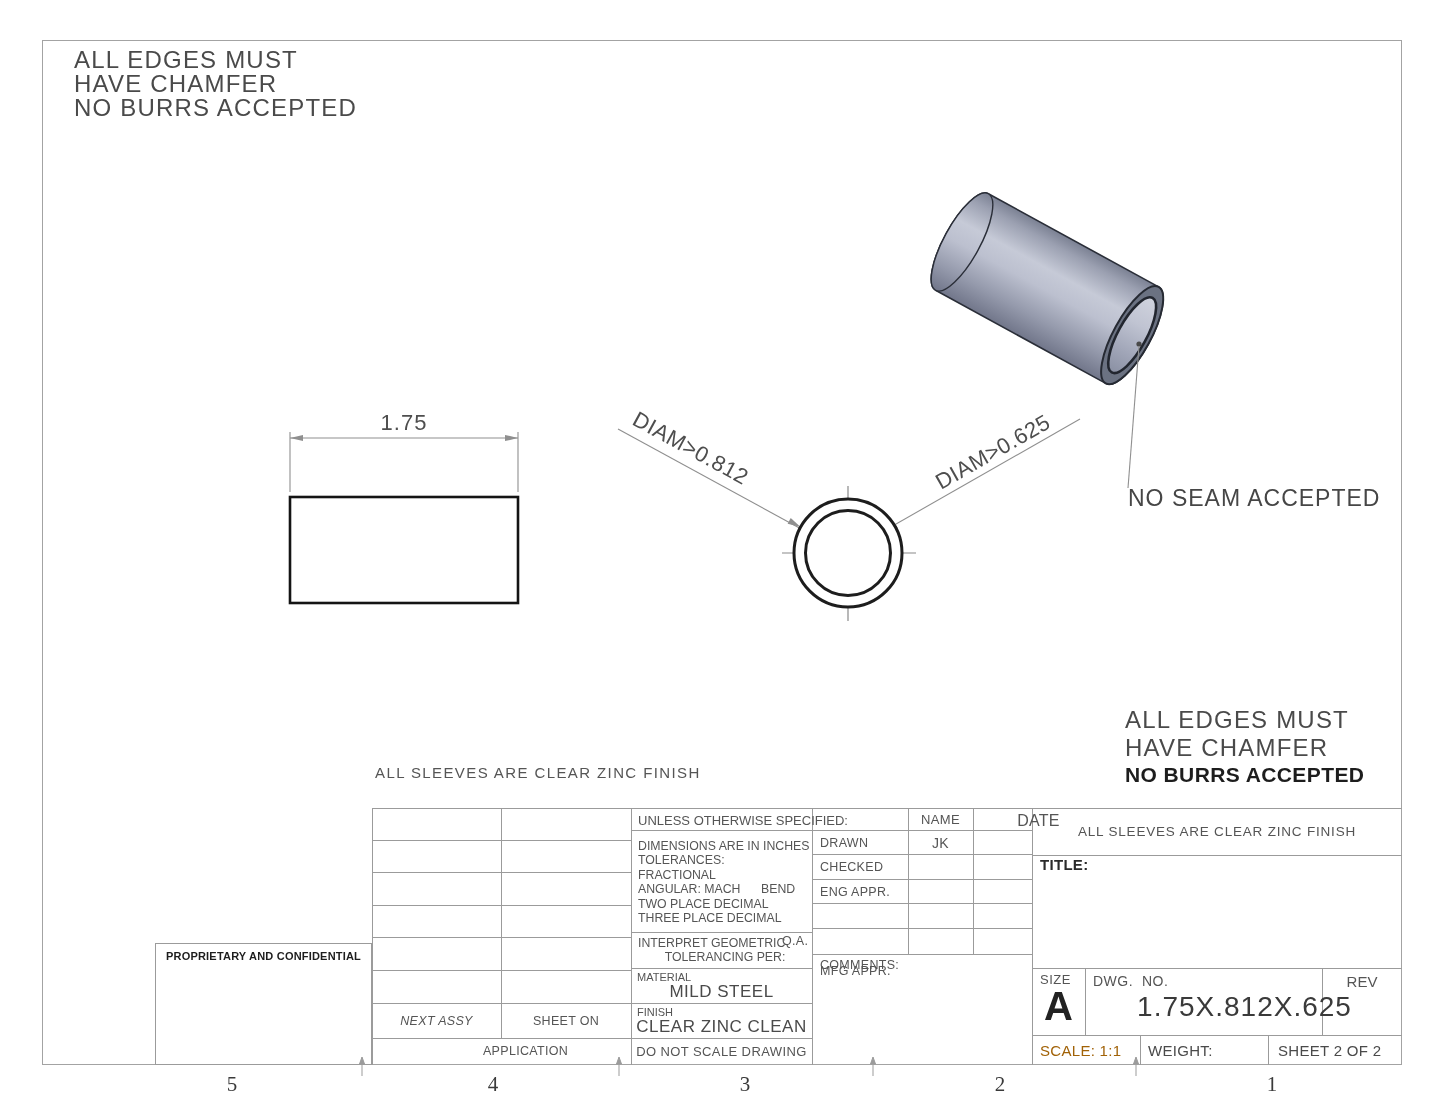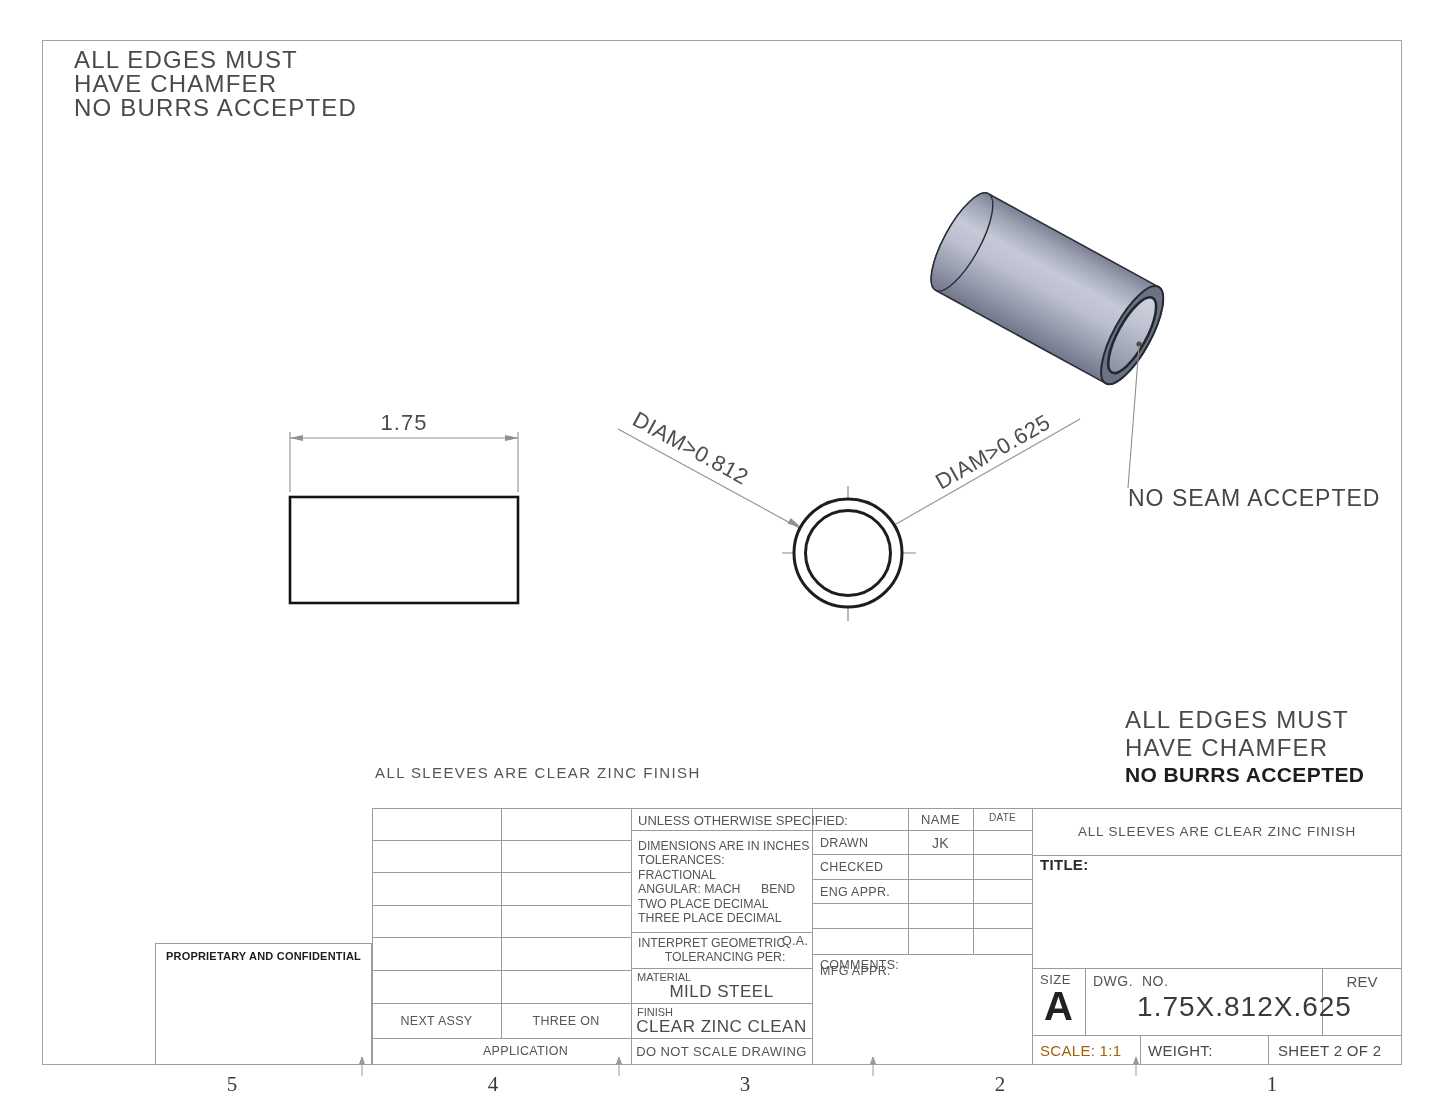--- a/index.html
+++ b/index.html
@@ -84,21 +84,21 @@
 THREE PLACE DECIMAL</div>
   <div class="txt pre" style="left:638px;top:936px;font-size:12.3px;line-height:14.4px;color:#555;text-align:right;">INTERPRET GEOMETRIC
 TOLERANCING PER:</div>
   <div class="txt" style="left:637px;top:971px;font-size:11px;color:#555;">MATERIAL</div>
   <div class="txt ctr" style="left:631px;top:982px;width:181px;font-size:17px;letter-spacing:.5px;color:#4a4a4a;">MILD STEEL</div>
   <div class="txt" style="left:637px;top:1006px;font-size:11px;color:#555;">FINISH</div>
   <div class="txt ctr" style="left:631px;top:1017px;width:181px;font-size:17px;letter-spacing:.5px;color:#4a4a4a;">CLEAR ZINC CLEAN</div>
   <div class="txt ctr" style="left:631px;top:1044px;width:181px;font-size:13px;color:#555;letter-spacing:.4px;">DO NOT SCALE DRAWING</div>
 
   <div class="txt ctr tb-sm" style="left:908px;top:812px;width:65px;font-size:13px;">NAME</div>
-  <div class="txt ctr tb-sm" style="left:973px;top:812px;width:59px;font-size:10px;">DATE</div>
+  <div class="txt ctr tb-sm" style="left:973px;top:812px;width:59px;font-size:16px;padding-left:36px;">DATE</div>
   <div class="txt tb-sm" style="left:820px;top:836px;">DRAWN</div>
   <div class="txt ctr tb-sm" style="left:908px;top:835px;width:65px;font-size:14px;">JK</div>
   <div class="txt tb-sm" style="left:820px;top:860px;">CHECKED</div>
   <div class="txt ctr tb-sm" style="left:908px;top:860px;width:65px;"></div>
   <div class="txt tb-sm" style="left:820px;top:885px;">ENG APPR.</div>
   <div class="txt ctr tb-sm" style="left:908px;top:885px;width:65px;"></div>
   <div class="txt tb-sm" style="left:820px;top:964px;">MFG APPR.</div>
   <div class="txt ctr tb-sm" style="left:908px;top:910px;width:65px;"></div>
   <div class="txt tb-sm" style="left:782px;top:934px;text-align:right;">Q.A.</div>
   <div class="txt ctr tb-sm" style="left:908px;top:934px;width:65px;"></div>
@@ -108,22 +108,22 @@
   <div class="txt" style="left:1040px;top:856px;font-size:15px;font-weight:600;color:#2a2a2a;letter-spacing:.3px;">TITLE:</div>
   <div class="txt" style="left:1040px;top:972px;font-size:13px;color:#555;letter-spacing:.5px;">SIZE</div>
   <div class="txt ctr" style="left:1032px;top:984px;width:53px;font-size:40px;font-weight:bold;color:#222;">A</div>
   <div class="txt pre" style="left:1093px;top:973px;font-size:14px;color:#555;letter-spacing:.5px;">DWG.  NO.</div>
   <div class="txt ctr" style="left:1085px;top:991px;width:237px;font-size:28px;color:#3a3a3a;letter-spacing:1px;margin-left:41px;">1.75X.812X.625</div>
   <div class="txt ctr" style="left:1322px;top:973px;width:80px;font-size:15px;color:#555;">REV</div>
   <div class="txt" style="left:1040px;top:1042px;font-size:15px;color:#a16207;letter-spacing:.3px;">SCALE: 1:1</div>
   <div class="txt" style="left:1148px;top:1042px;font-size:15px;color:#4a4a4a;letter-spacing:.3px;">WEIGHT:</div>
   <div class="txt" style="left:1278px;top:1042px;font-size:15px;color:#4a4a4a;letter-spacing:.3px;">SHEET 2 OF 2</div>
 
-  <div class="txt ctr tb-sm" style="left:372px;top:1014px;width:129px;">NEXT ASSY</div>
-  <div class="txt ctr tb-sm" style="left:501px;top:1014px;width:130px;">THREE ON</div>
+  <div class="txt ctr tb-sm" style="left:372px;top:1014px;width:129px;font-style:italic;">NEXT ASSY</div>
+  <div class="txt ctr tb-sm" style="left:501px;top:1014px;width:130px;">SHEET ON</div>
   <div class="txt ctr tb-sm" style="left:372px;top:1044px;width:259px;margin-left:24px;">APPLICATION</div>
 
   <svg width="1445" height="1117" viewBox="0 0 1445 1117">
     <defs>
       <linearGradient id="bodyGrad" gradientUnits="userSpaceOnUse" x1="0" y1="-55" x2="0" y2="55">
         <stop offset="0" stop-color="#7b8193"></stop>
         <stop offset="0.12" stop-color="#9ba0b1"></stop>
         <stop offset="0.34" stop-color="#c6cad7"></stop>
         <stop offset="0.52" stop-color="#bcc0cf"></stop>
         <stop offset="0.78" stop-color="#959aac"></stop>

